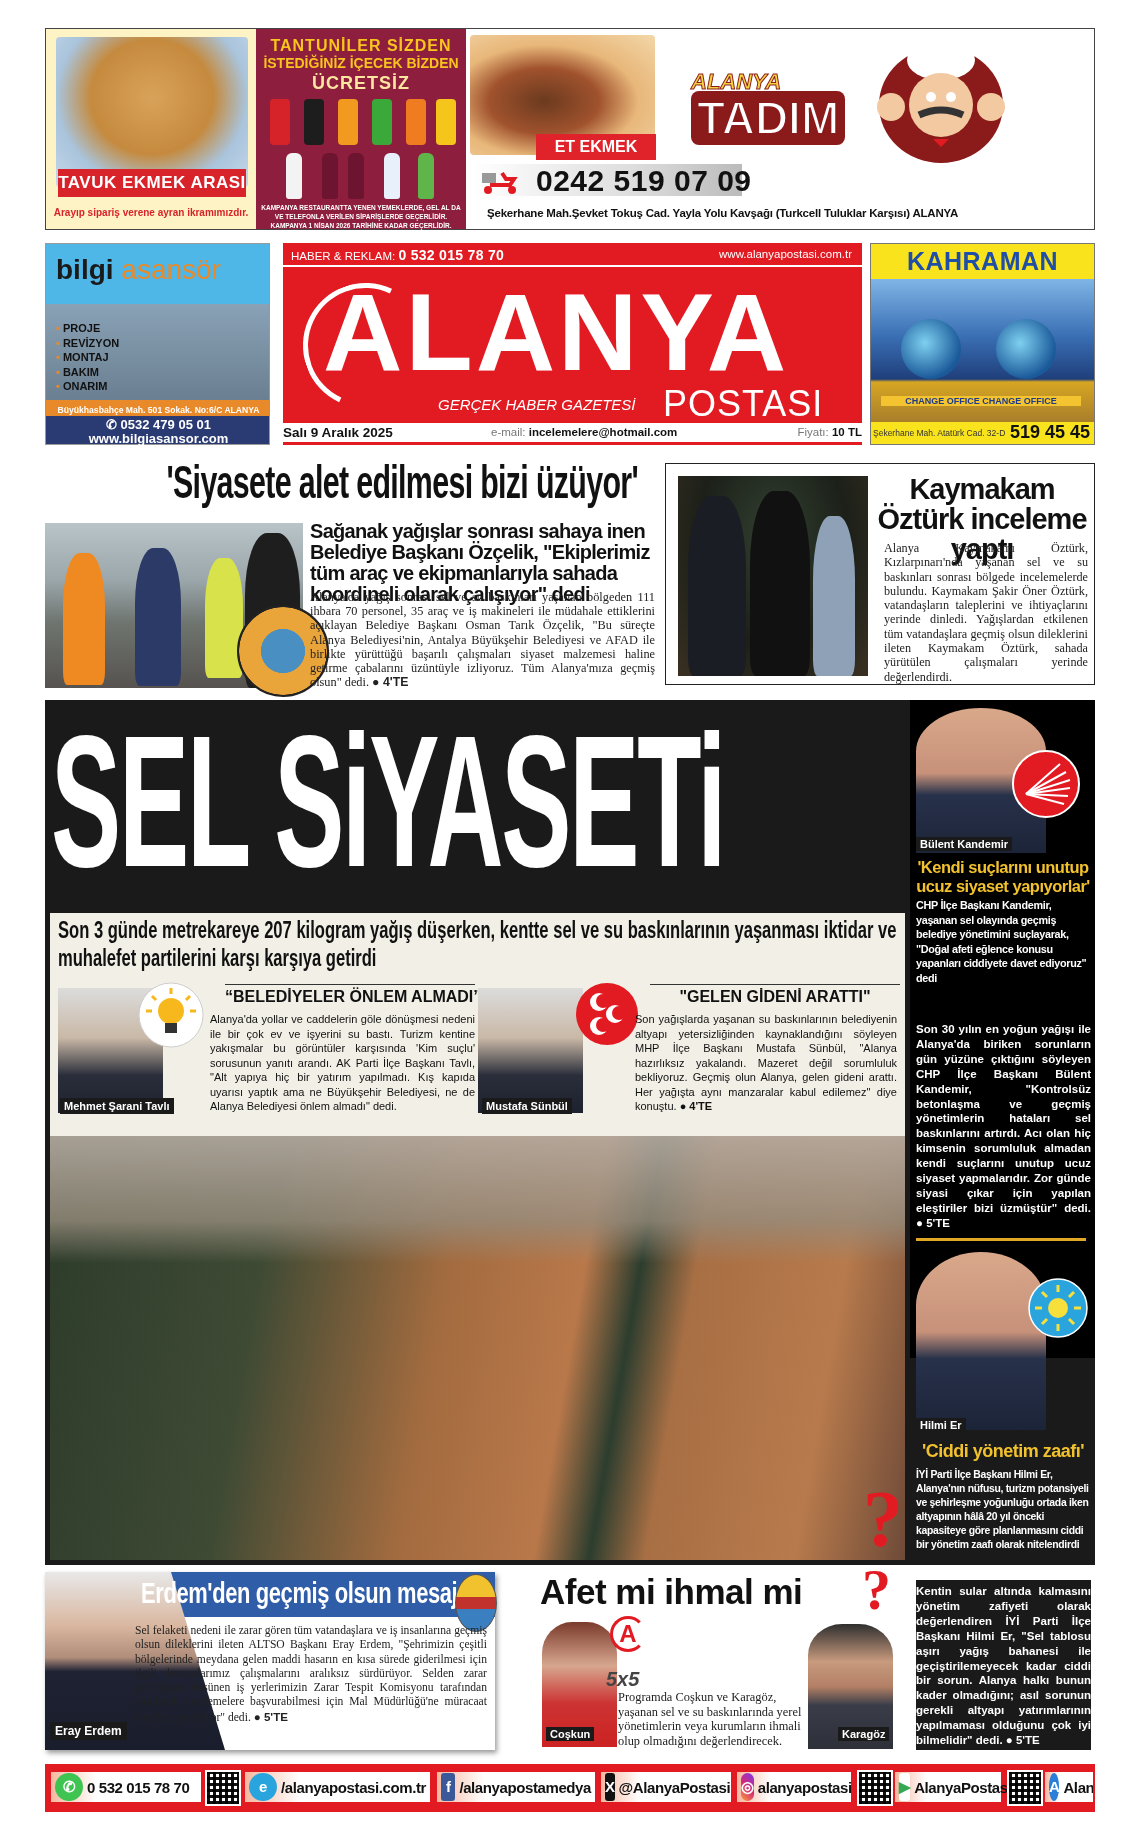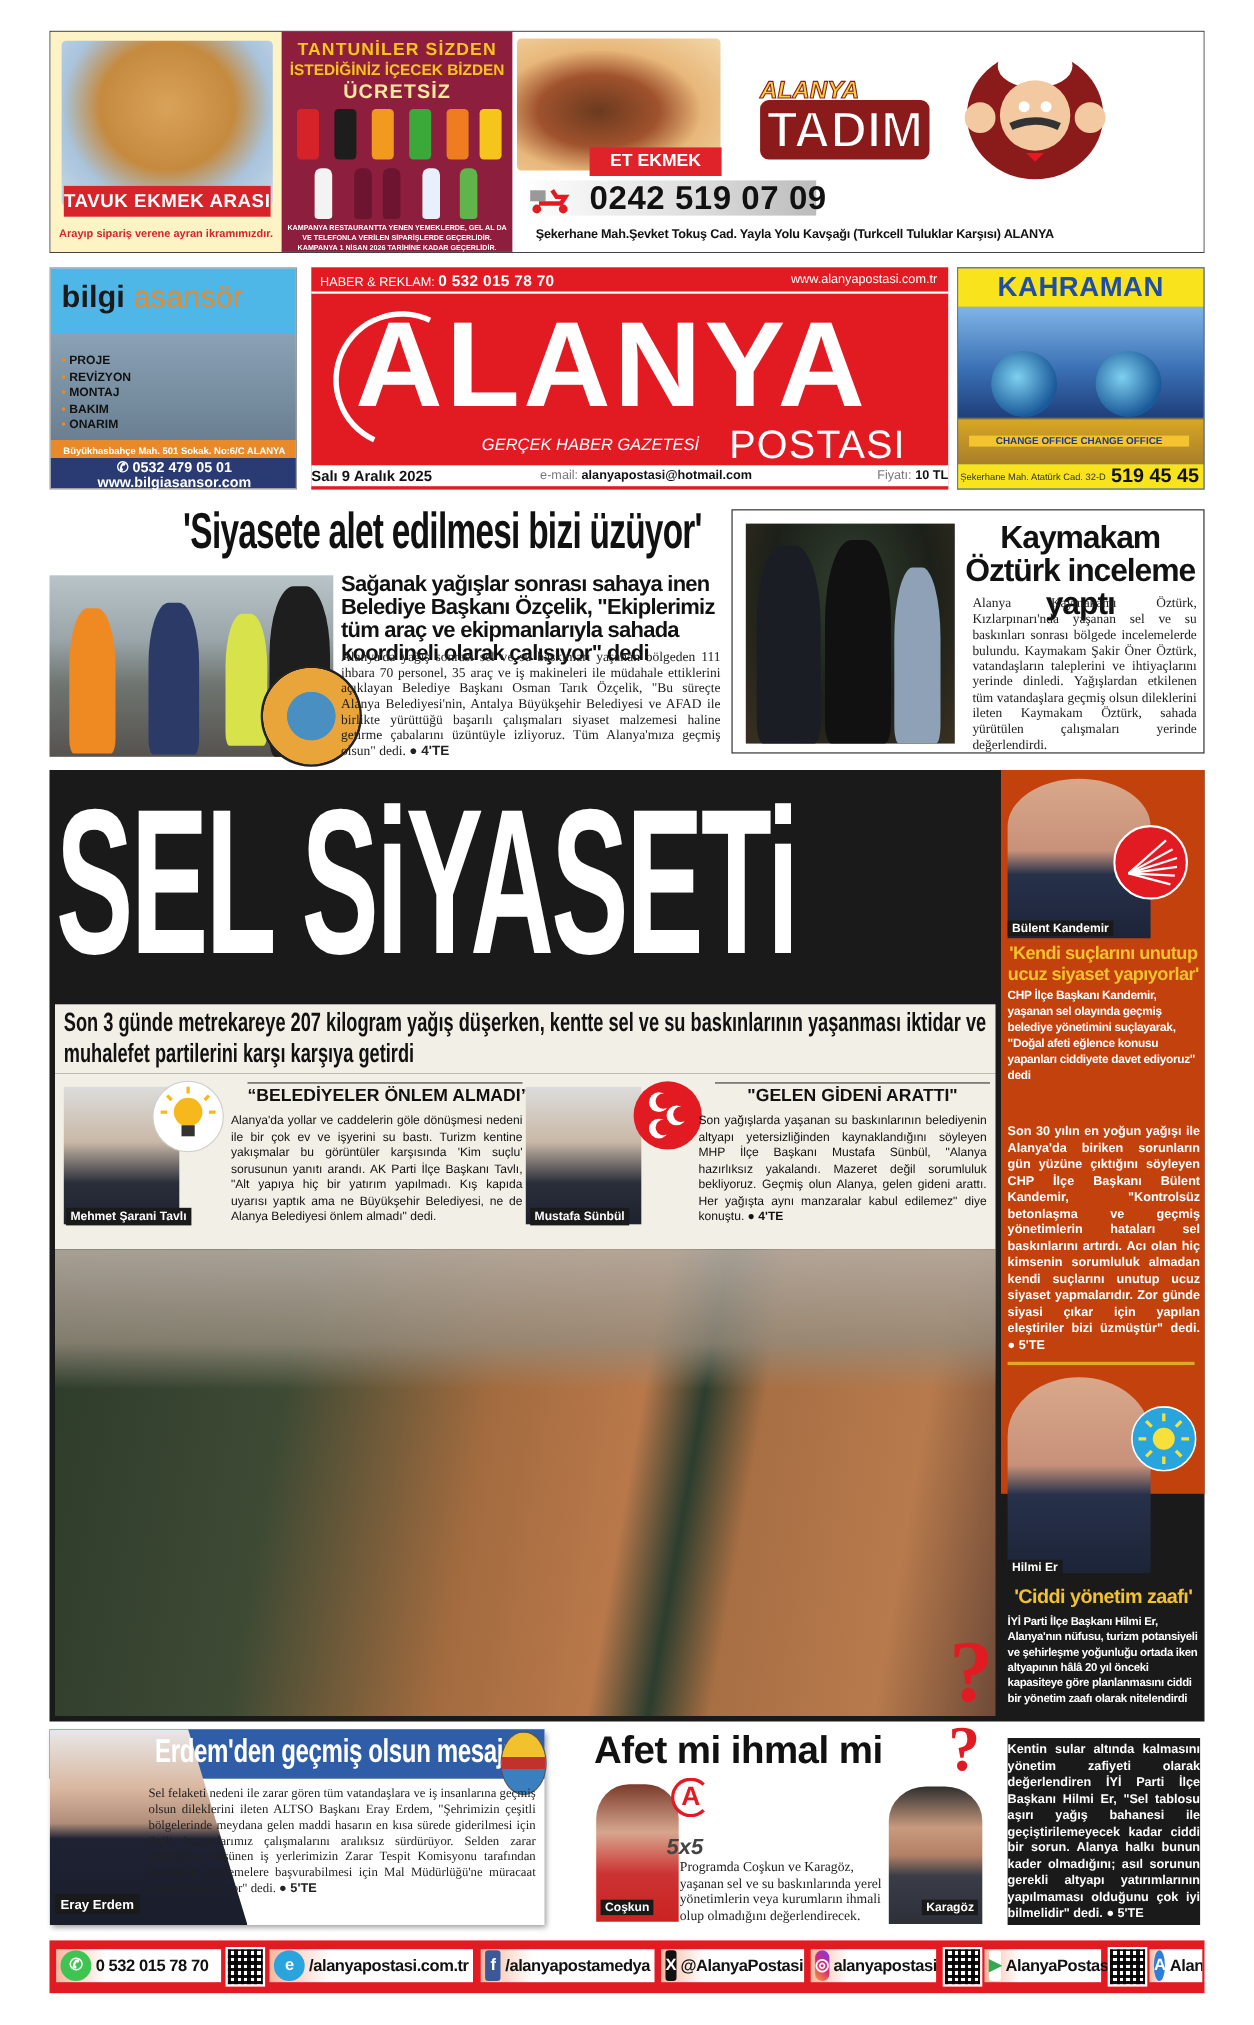--- a/index.html
+++ b/index.html
@@ -103,21 +103,21 @@
   .q-name { position:absolute; background:#1a1a1a; color:#fff; font-size:11px; font-weight:700; padding:2px 4px; white-space:nowrap; }
   .q-logo { position:absolute; border-radius:50%; }
   .q-title { position:absolute; font-size:16px; font-weight:700; color:#111; white-space:nowrap; border-top:1.5px solid #333; padding-top:3px; text-align:center; }
   .q-body { position:absolute; font-size:11px; line-height:14.5px; color:#111; text-align:justify; }
   #flood { position:absolute; left:5px; top:436px; width:855px; height:424px;
     background:
       linear-gradient(180deg, rgba(180,170,160,0.9) 0%, rgba(150,140,125,0.8) 20%, rgba(0,0,0,0) 30%),
       linear-gradient(100deg, #2d3b2a 0%, #3e4a34 25%, #a26b3f 45%, #b9784a 60%, #2c3d2e 66%, #a86f44 72%, #b77a4c 88%, #6e4a38 100%);
   }
 
-  #sidebar { position:absolute; left:865px; top:0; width:185px; height:658px; background:#c2410c; }
+  #sidebar { position:absolute; left:865px; top:0; width:185px; height:658px; background:#000000; }
   .sb-photo { position:absolute; left:6px; width:130px; background: linear-gradient(180deg,#d9a88a 0%, #c7917a 45%, #27314a 60%, #1c2438 100%); border-radius: 50% 50% 0 0 / 30% 30% 0 0; }
   .sb-name { position:absolute; left:6px; background:#1a1a1a; color:#fff; font-size:11px; font-weight:700; padding:1px 4px; }
   .sb-hl { position:absolute; left:4px; width:178px; color:#f2c12e; font-size:16.5px; font-weight:700; text-align:center; line-height:19px; letter-spacing:-0.5px; }
   .sb-deck { position:absolute; left:6px; width:175px; color:#fff; font-size:10.8px; font-weight:700; line-height:14.5px; letter-spacing:-0.3px; }
   .sb-body { position:absolute; left:6px; width:175px; color:#fff; font-size:11.5px; font-weight:700; line-height:14.9px; text-align:justify; }
   .sb-rule { position:absolute; left:6px; width:170px; height:3px; background:#e0a824; }
 
   
   #story-erdem { left:45px; top:1572px; width:450px; height:178px; background:#fff; box-shadow: 2px 3px 5px rgba(0,0,0,0.4); }
   #story-erdem .band { position:absolute; left:0; top:0; width:450px; height:45px; background:#2f5da8; }
@@ -222,21 +222,21 @@
   <div class="top">
     <div class="contact"><span>HABER &amp; REKLAM: </span><b>0 532 015 78 70</b></div>
     <div class="web">www.alanyapostasi.com.tr</div>
   </div>
   <div class="arc"></div>
   <div class="word">ALANYA</div>
   <div class="tag">GERÇEK HABER GAZETESİ</div>
   <div class="sub">POSTASI</div>
   <div class="bot">
     <div class="date">Salı 9 Aralık 2025</div>
-    <div class="email"><span>e-mail: </span><b>alanyapostasi@hotmail.com</b></div>
+    <div class="email"><span>e-mail: </span><b>incelemelere@hotmail.com</b></div>
     <div class="price"><span>Fiyatı: </span><b>10 TL</b></div>
   </div>
 </div>
 
 <div id="ad-doviz" class="abs">
   <div class="title">KAHRAMAN DÖVİZ</div>
   <div class="photo">
     <div class="globe" style="left:30px;top:40px;"></div>
     <div class="globe" style="left:125px;top:40px;"></div>
     <div class="co">CHANGE OFFICE  CHANGE OFFICE</div>

